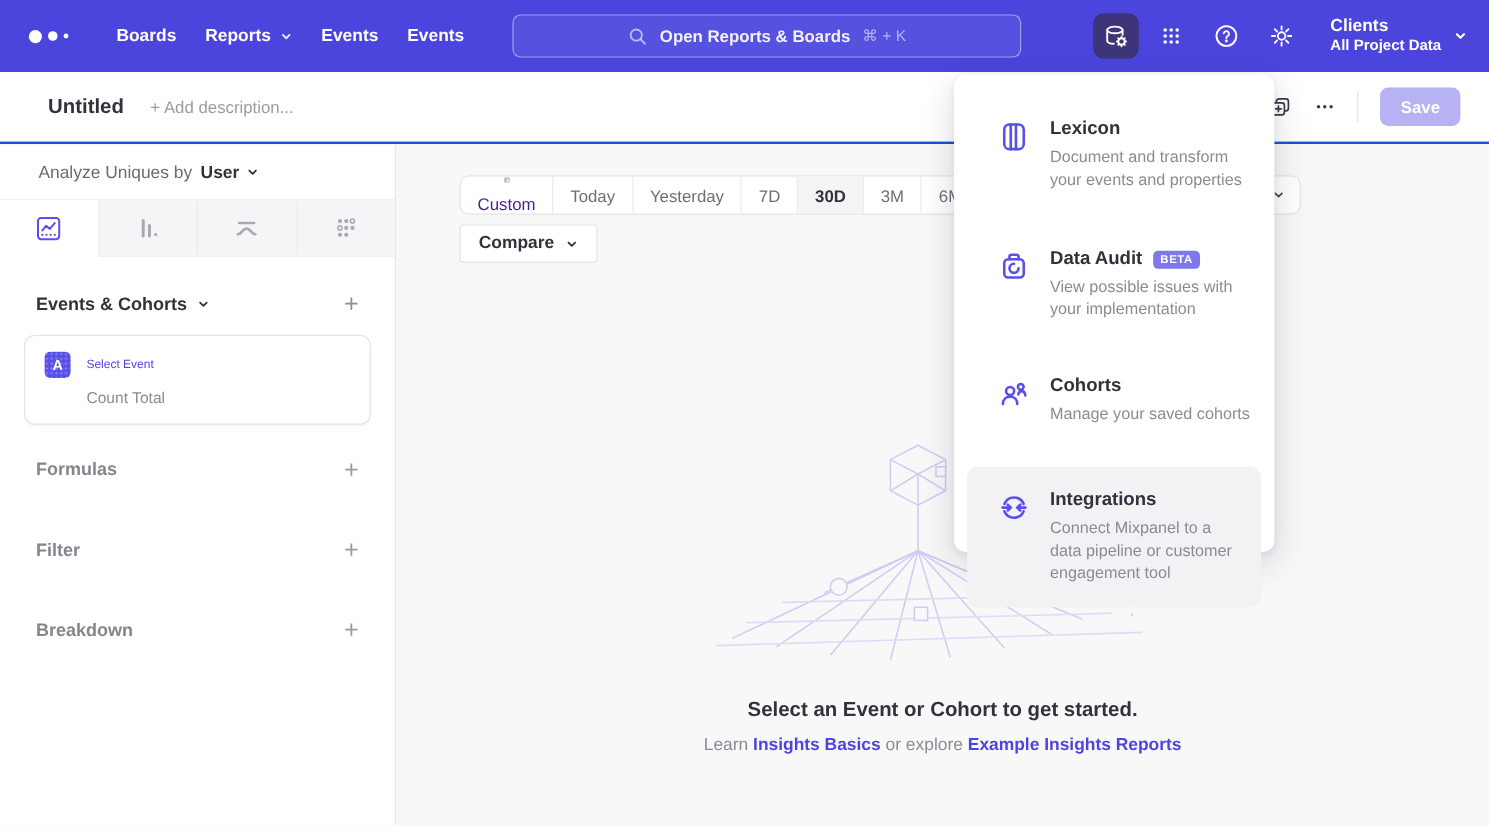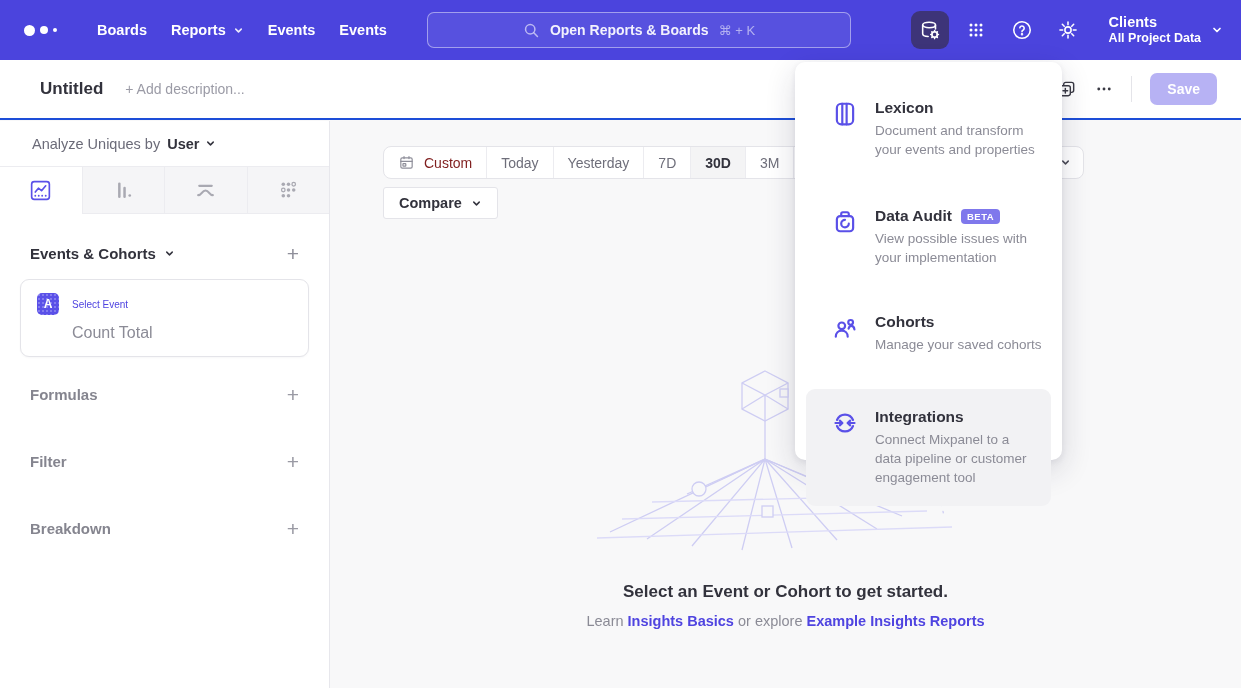--- a/index.html
+++ b/index.html
@@ -59,30 +59,30 @@
   .charttab.selected{background:#fff;color:var(--icon-accent);border-bottom:1px solid #fff;margin-bottom:-1px;}
   .section-row{display:flex;align-items:center;justify-content:space-between;padding:0 30px;cursor:pointer;}
   .section-row .ttl{font-size:15px;font-weight:700;display:flex;align-items:center;gap:8px;}
   .plus{font-size:21px;font-weight:400;color:#8f8f9a;line-height:1;cursor:pointer;}
   .ec-header{margin-top:29px;gap:24px;}
   .event-card{margin:15px 20px 0;border:1px solid #e4e4e9;border-radius:9px;background:#fff;box-shadow:0 1px 2px rgba(40,40,70,.04);padding:13px 16px 14px;cursor:pointer;}
   .event-card .row1{display:flex;align-items:center;gap:13px;}
   .abadge{width:22px;height:22px;border-radius:5px;background:var(--icon-accent);color:#fff;font-size:12px;font-weight:700;display:flex;align-items:center;justify-content:center;
     background-image:radial-gradient(rgba(255,255,255,.25) 1px, transparent 1px);background-size:4px 4px;}
   .event-card .etitle{color:var(--accent);font-size:10px;font-weight:400;}
-  .event-card .esub{color:var(--text-gray);font-size:16px;margin:9px 0 0 35px;}
+  .event-card .esub{color:var(--text-gray);font-size:13px;margin:9px 0 0 35px;}
   .side-row{display:flex;align-items:center;justify-content:space-between;padding:0 30px;color:#85858f;}
   .side-row .lbl{font-size:15px;font-weight:700;color:#85858f;}
   .side-row .plus{color:#9a9aa4;}
 
   
   .main{position:absolute;left:330px;top:121px;width:911px;height:567px;}
   .seg-ctrl{position:absolute;left:53px;top:25px;height:33px;display:flex;background:#fff;border:1px solid #e4e4e9;border-radius:8px;overflow:hidden;}
   .seg{display:flex;align-items:center;justify-content:center;gap:9px;font-size:14px;color:var(--text-mid);border-left:1px solid #ececf0;padding:0 14px;cursor:pointer;white-space:nowrap;}
-  .seg:first-child{border-left:none;color:#7f1d1d;}
+  .seg:first-child{border-left:none;color:#4c1d95;flex-direction:column;}
   .seg.active{background:#f4f4f5;color:var(--text-dark);font-weight:700;}
   .compare-btn{position:absolute;left:53px;top:66px;height:32px;background:#fff;border:1px solid #e4e4e9;border-radius:3px;display:flex;align-items:center;gap:9px;padding:0 15px;font-size:14.5px;font-weight:600;color:var(--text-dark);cursor:pointer;}
   .interval-btn{position:absolute;left:662px;top:25px;width:92px;height:33px;background:#fff;border:1px solid #e4e4e9;border-radius:8px;display:flex;align-items:center;justify-content:flex-end;padding:0 12px;color:#4a4a55;cursor:pointer;}
   .linetype-btn{position:absolute;left:767px;top:25px;height:33px;background:#fff;border:1px solid #e4e4e9;border-radius:8px;display:flex;align-items:center;gap:9px;padding:0 14px;font-size:14.5px;font-weight:600;color:var(--text-dark);cursor:pointer;}
   .wireframe{position:absolute;left:262px;top:243px;}
   .empty-title{position:absolute;left:0;right:0;top:461px;text-align:center;font-size:17px;font-weight:700;}
   .empty-sub{position:absolute;left:0;right:0;top:492px;text-align:center;font-size:14.5px;color:#8b8b96;}
   .empty-sub a{color:var(--accent);font-weight:700;text-decoration:none;cursor:pointer;}
 
   

